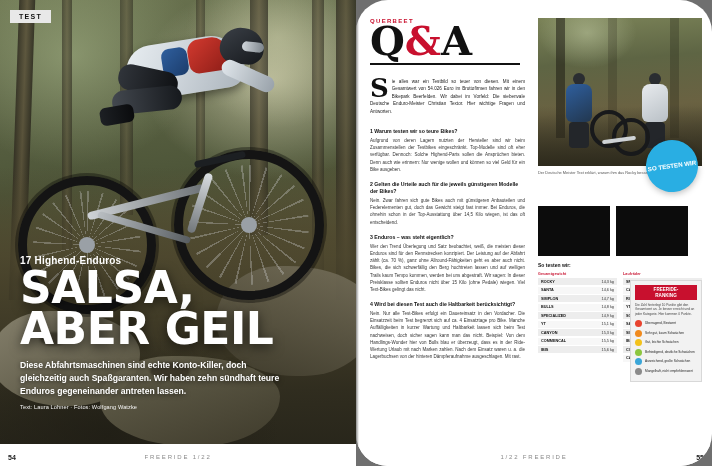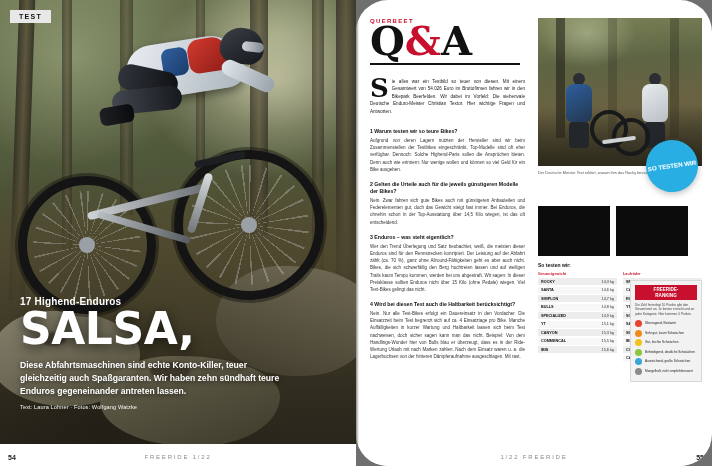--- a/index.html
+++ b/index.html
@@ -252,22 +252,23 @@
       <div class="mud" style="left:40px;bottom:120px;width:26px;height:14px;"></div>
       <div class="mud" style="left:150px;bottom:86px;width:40px;height:18px;"></div>
     </div>
 
     <div class="kicker-test">TEST</div>
 
     <div class="headline-block">
       <div class="hl-kicker">17 Highend-Enduros</div>
       <div class="hl-main">
         <span>SALSA,</span>
-      </div>
-      <div class="hl-sub">Diese Abfahrtsmaschinen sind echte Konto-Killer, teuer gleichzeitig auch Spaßgaranten. Wir haben zehn sündhaft teure Enduros gegeneinander antreten lassen.</div>
+        <span class="l2">ABER GEIL</span>
+      </div>
+      <div class="hl-sub">Diese Abfahrtsmaschinen sind echte Konto-Killer, doch gleichzeitig auch Spaßgaranten. Wir haben zehn sündhaft teure Enduros gegeneinander antreten lassen.</div>
       <div class="hl-credit">Text: Laura Lohner · Fotos: Wolfgang Watzke</div>
     </div>
 
     <div class="footer-left"></div>
     <div class="pg-left">54</div>
     <div class="footer-center">FREERIDE 1/22</div>
   </div>
 
   <div class="page-right">
     <div class="gutter"></div>

